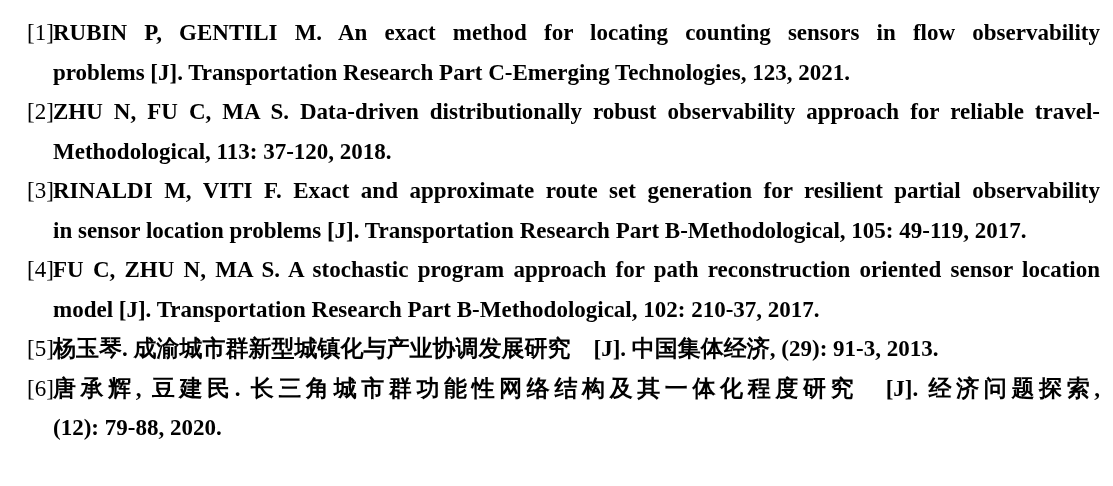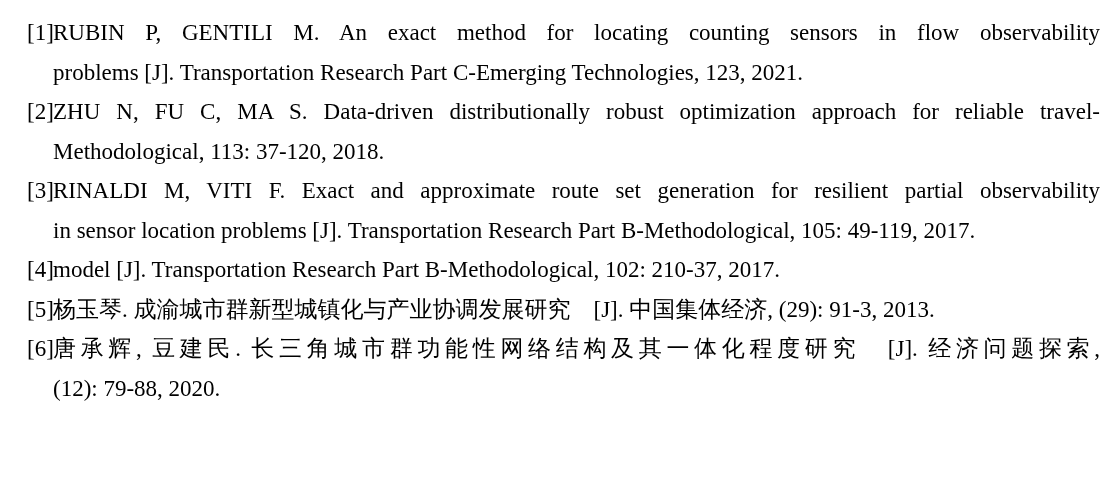--- a/index.html
+++ b/index.html
@@ -27,52 +27,54 @@
     position: relative;
     padding-left: 26px; 
   }
   .num {
     position: absolute;
     left: 0;
     top: 0;
   }
   .line {
     text-align: left;
+    font-weight: bold;
   }
   .line.j {
     text-align: justify;
     text-align-last: justify;
   }
 </style>
 </head>
 <body>
 
 <div class="page">
   <div class="ref-list">
 
     <div class="entry">
       <span class="num">[1]</span>
       <div class="line j">RUBIN P, GENTILI M. An exact method for locating counting sensors in flow observability</div>
       <div class="line">problems [J]. Transportation Research Part C-Emerging Technologies, 123, 2021.</div>
     </div>
 
     <div class="entry">
       <span class="num">[2]</span>
-      <div class="line j">ZHU N, FU C, MA S. Data-driven distributionally robust optimization approach for reliable travel-</div>
+      <div class="line j">ZHU N, FU C, MA S. Data-driven distributionally robust observability approach for reliable travel-</div>
       <div class="line">Methodological, 113: 37-120, 2018.</div>
     </div>
 
     <div class="entry">
       <span class="num">[3]</span>
       <div class="line j">RINALDI M, VITI F. Exact and approximate route set generation for resilient partial observability</div>
       <div class="line">in sensor location problems [J]. Transportation Research Part B-Methodological, 105: 49-119, 2017.</div>
     </div>
 
     <div class="entry">
       <span class="num">[4]</span>
+      <div class="line j">FU C, ZHU N, MA S. A stochastic program approach for path reconstruction oriented sensor location</div>
       <div class="line">model [J]. Transportation Research Part B-Methodological, 102: 210-37, 2017.</div>
     </div>
 
     <div class="entry">
       <span class="num">[5]</span>
       <div class="line">杨玉琴. 成渝城市群新型城镇化与产业协调发展研究　[J]. 中国集体经济, (29): 91-3, 2013.</div>
     </div>
 
     <div class="entry">
       <span class="num">[6]</span>

